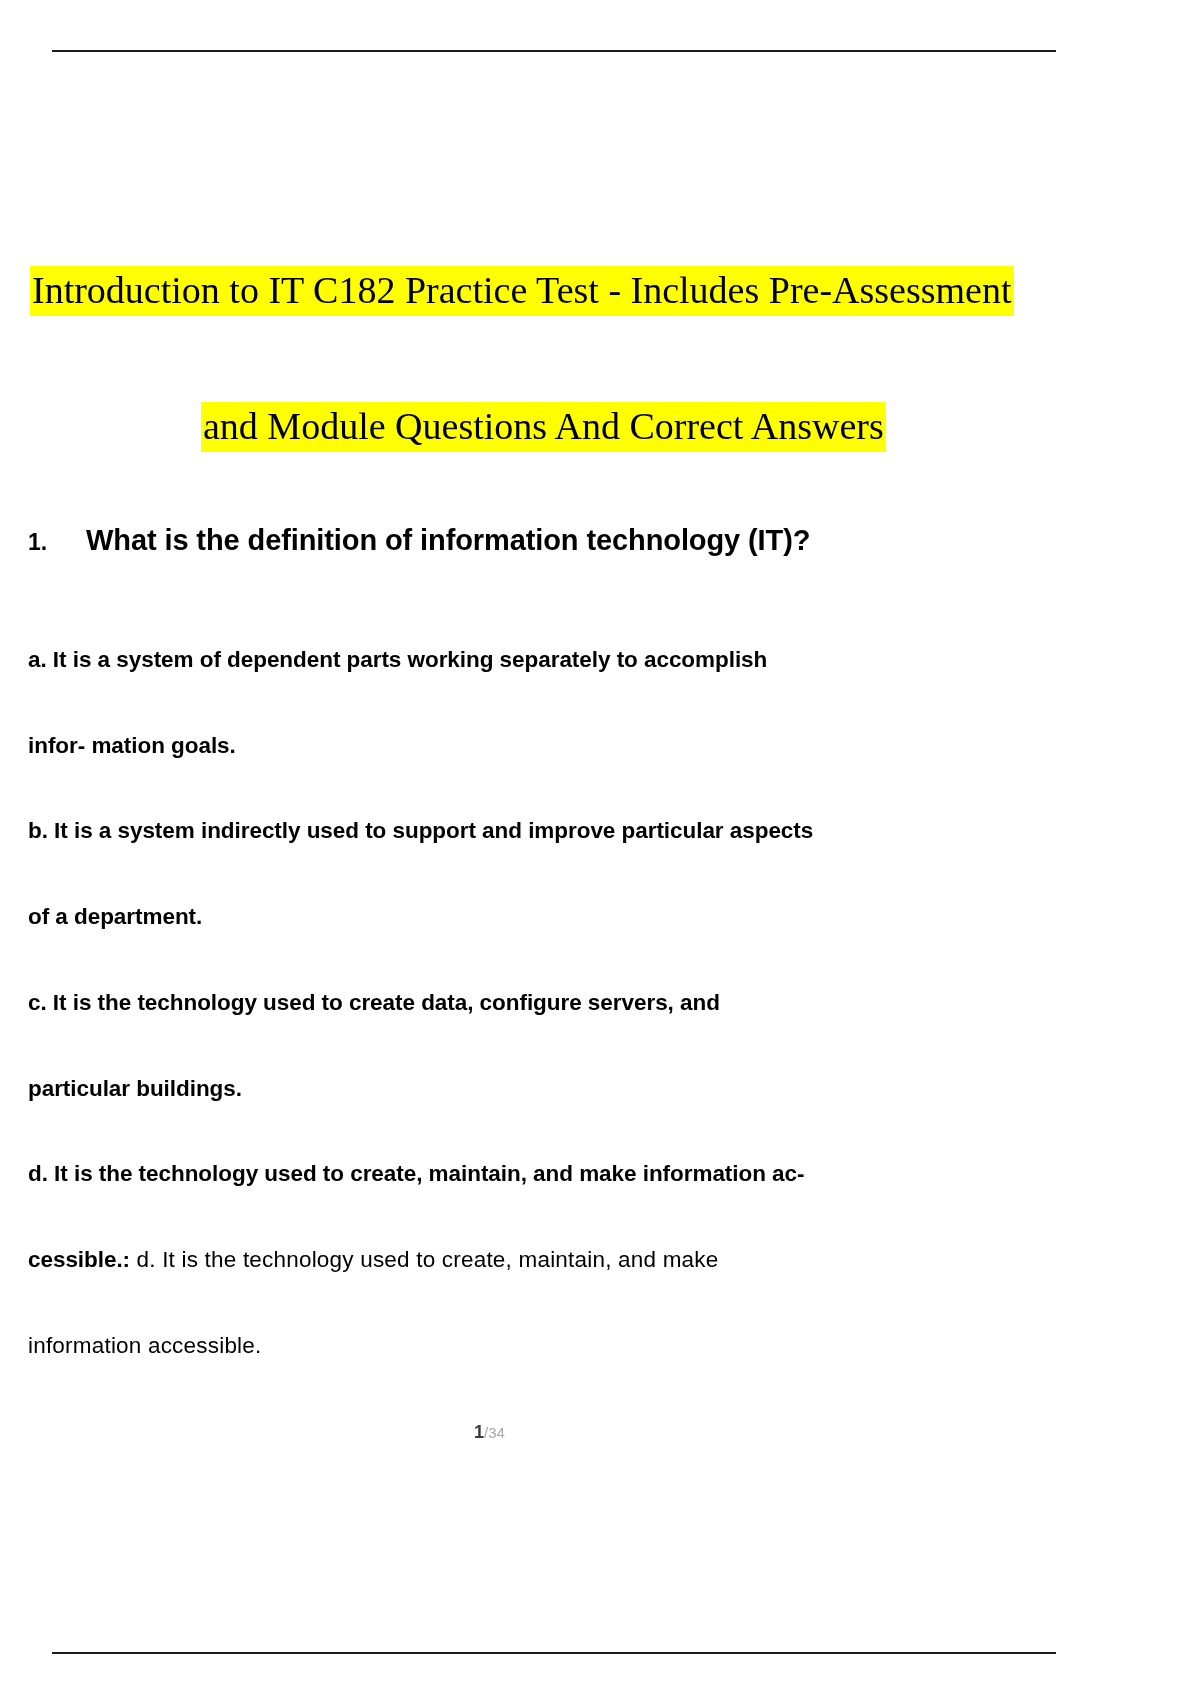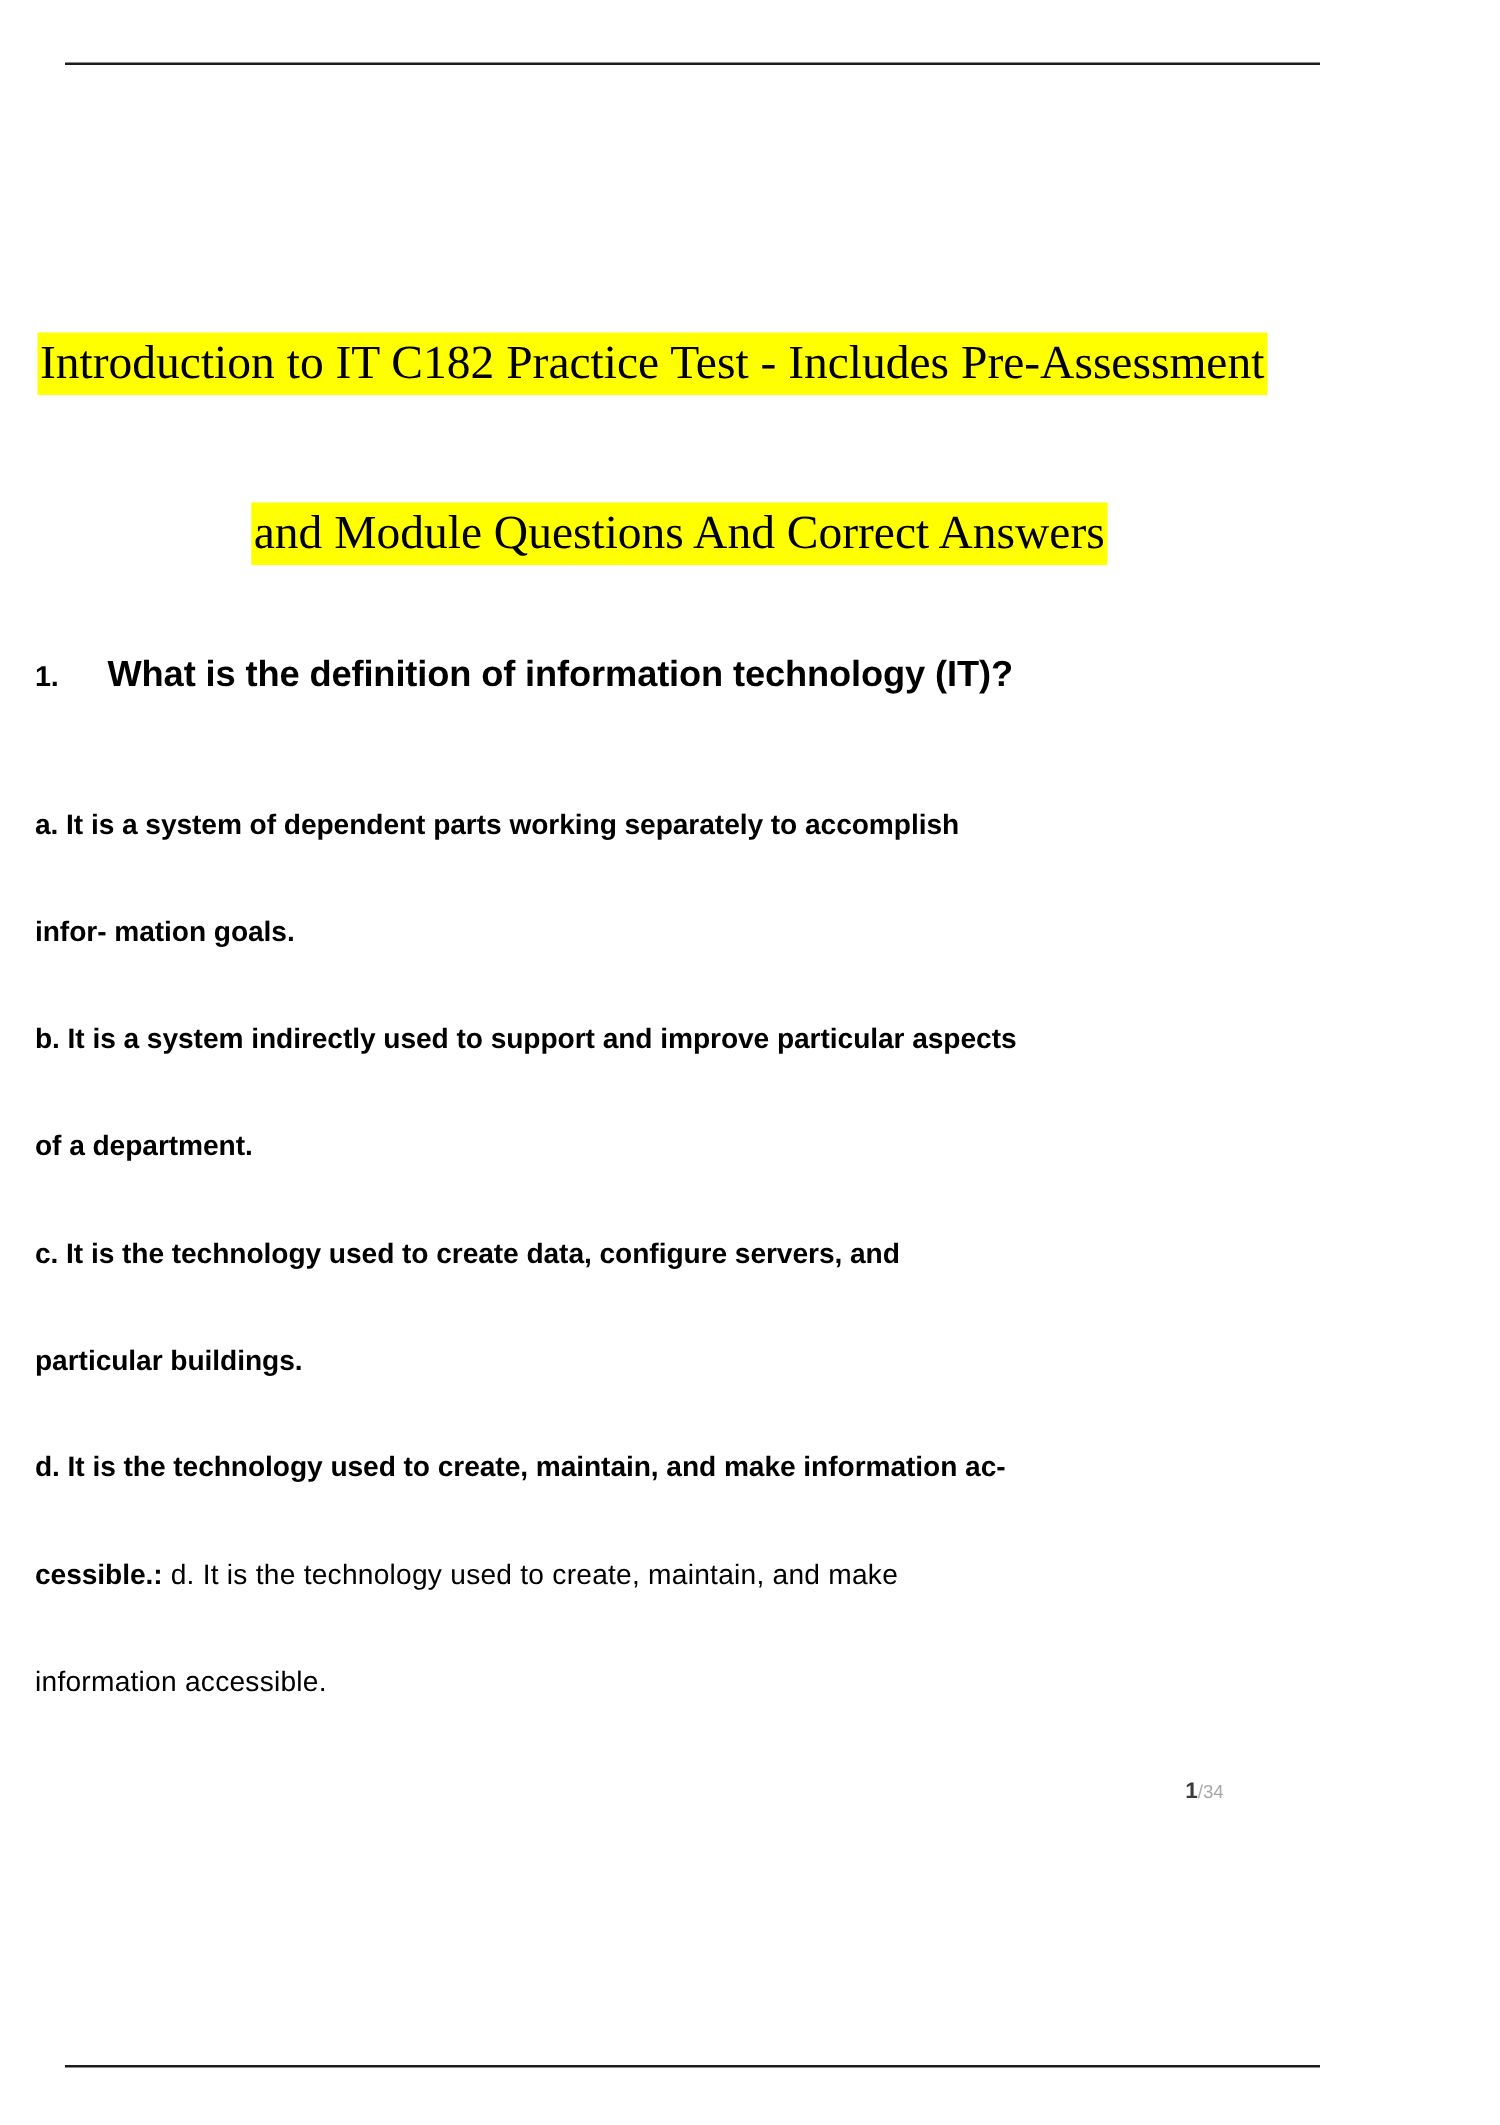--- a/index.html
+++ b/index.html
@@ -113,21 +113,21 @@
   .l-d1 { top: 1160px; }
   .l-ans1 { top: 1246px; }
   .l-ans2 { top: 1332px; }
 
   
   .footer {
     position: absolute;
     left: 0;
     top: 1422px;
     width: 979px;
-    text-align: right;
+    text-align: center;
     font-size: 17px;
   }
   .pg-cur {
     font-weight: bold;
     color: #3b3b3b;
     font-size: 18px;
   }
   .pg-sep, .pg-total {
     color: #a8a8a8;
     font-size: 15px;

